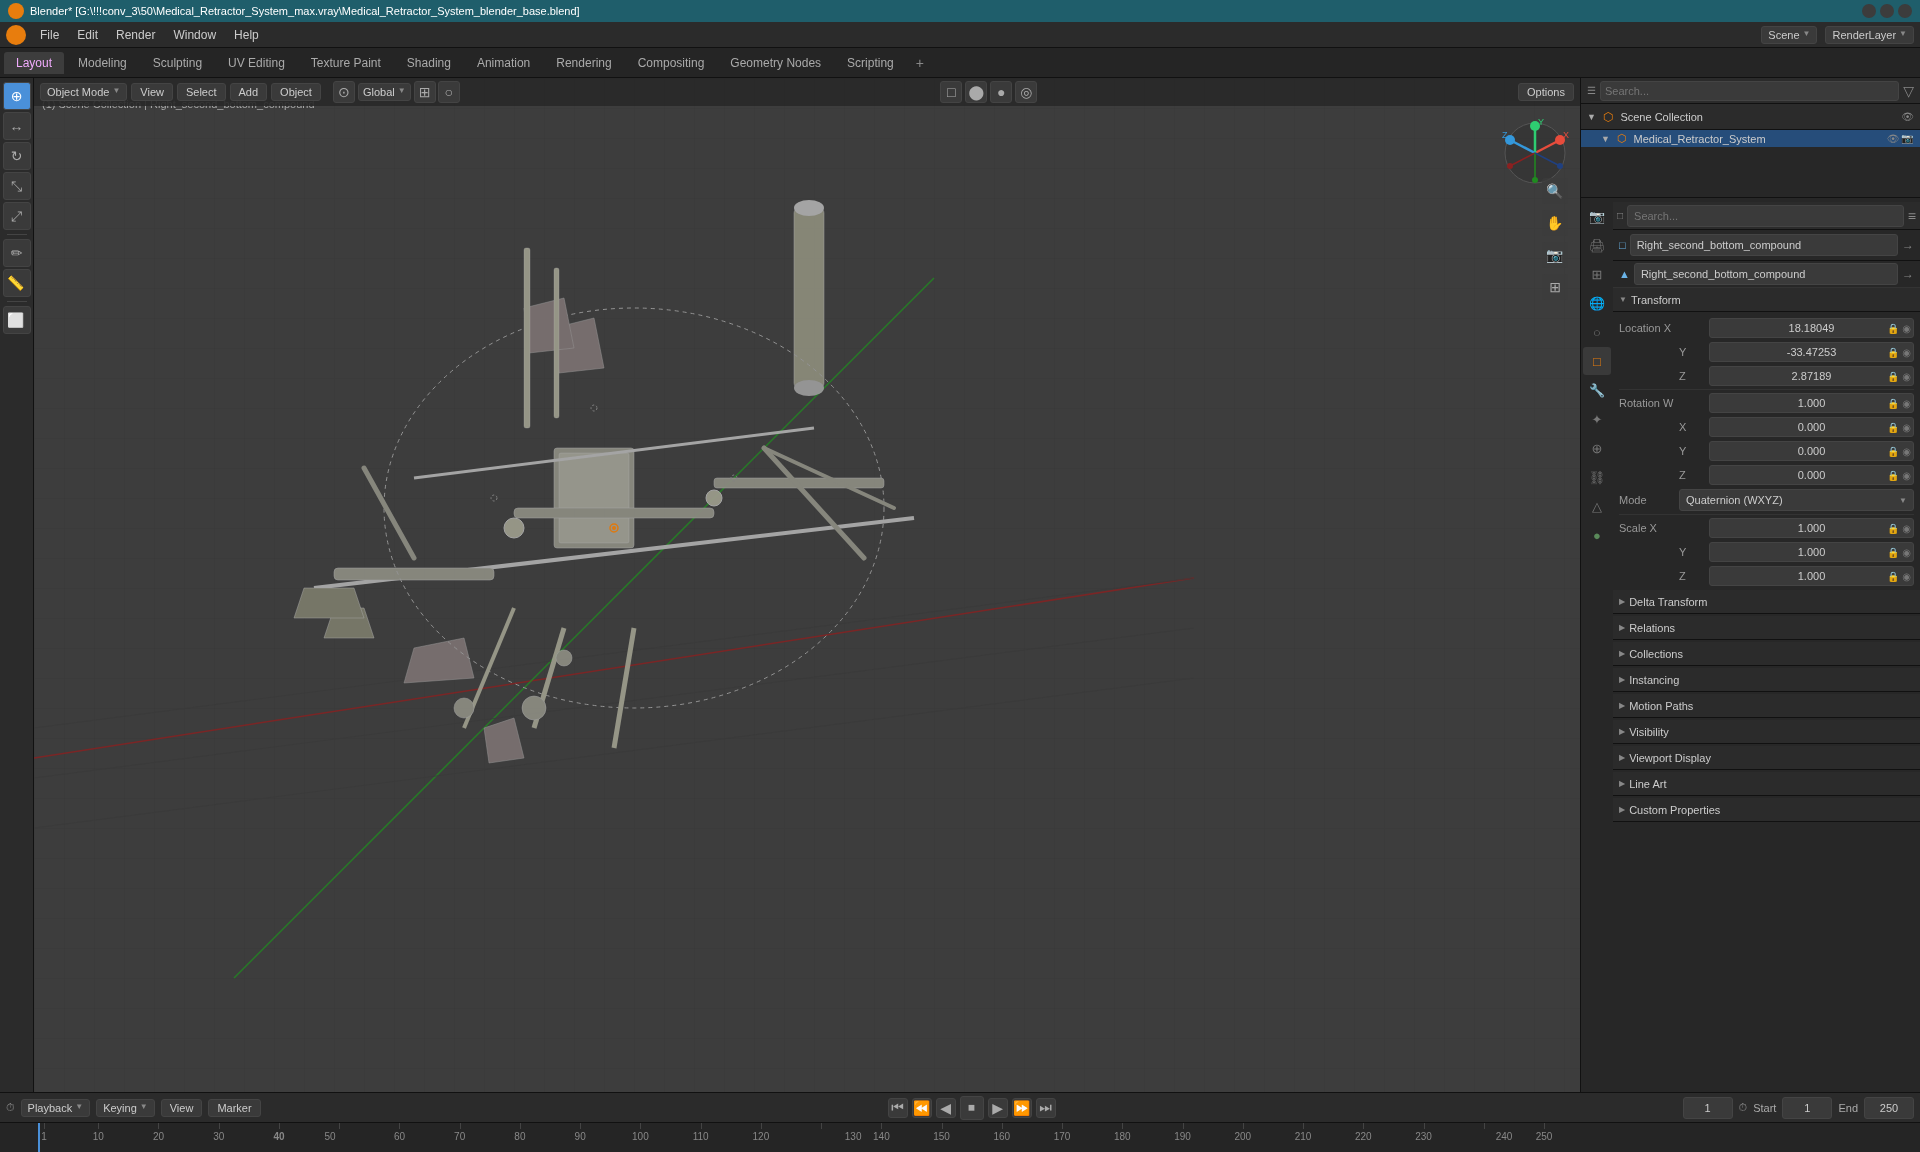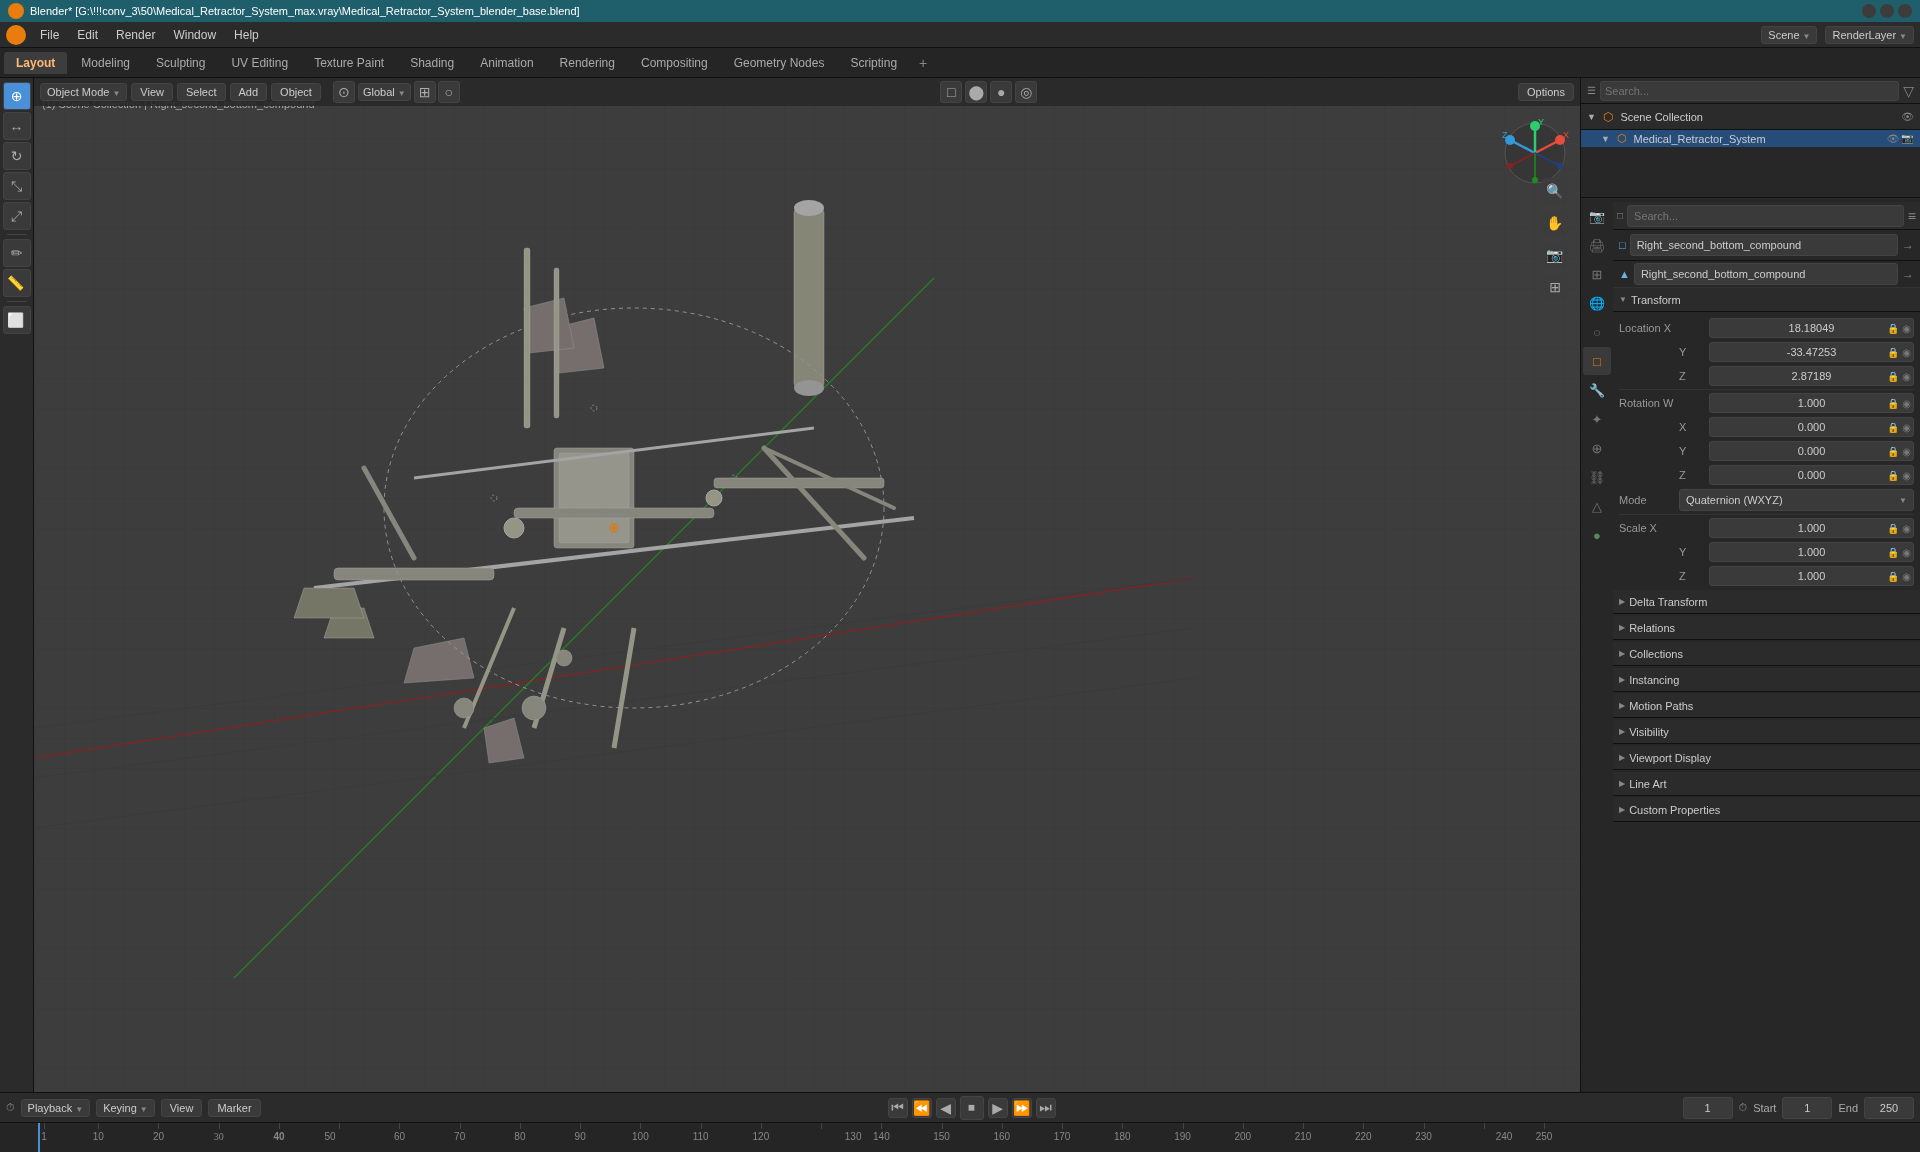--- a/index.html
+++ b/index.html
@@ -77,22 +77,21 @@
     }
     .workspace-tab {
       padding: 4px 12px;
       color: #aaaaaa;
       font-size: 12px;
       cursor: pointer;
       border-radius: 3px 3px 0 0;
     }
     .workspace-tab.active {
       background: #3d3d3d;
-      color: #fdba74;
-      font-weight: bold;
+      color: #f0abfc;
     }
     .workspace-tab-add {
       padding: 4px 8px;
       color: #888;
       font-size: 14px;
       cursor: pointer;
     }
 
     
     #main-layout {
@@ -348,21 +347,21 @@
       position: absolute;
       top: 0;
       width: 2px;
       height: 30px;
       background: #4a90d9;
     }
 
     
     .dropdown {
       display: flex;
-      align-items: flex-end;
+      align-items: flex-start;
       gap: 3px;
       padding: 2px 6px;
       background: #3a3a3a;
       border: 1px solid #444;
       border-radius: 3px;
       cursor: pointer;
       font-size: 11px;
       color: #ccc;
     }
     .dropdown-arrow { font-size: 8px; color: #888; }
@@ -1002,21 +1001,21 @@
   <div id="timeline-body">
     <div class="timeline-cursor" style="left: 38px;"></div>
 
   <div class="timeline-tick" style="left: 44.024px;"></div>
       <div class="timeline-label" style="left: 44.024px;">1</div>
       <div class="timeline-tick" style="left: 98.24px;"></div>
       <div class="timeline-label" style="left: 98.24px;">10</div>
       <div class="timeline-tick" style="left: 158.48px;"></div>
       <div class="timeline-label" style="left: 158.48px;">20</div>
       <div class="timeline-tick" style="left: 218.72px;"></div>
-      <div class="timeline-label" style="left: 218.72px; font-family: Liberation Serif, serif;">30</div>
+      <div class="timeline-label" style="left: 218.72px;">30</div>
       <div class="timeline-tick" style="left: 278.96px;"></div>
       <div class="timeline-label" style="left: 278.96px; font-weight: bold;">40</div>
       <div class="timeline-tick" style="left: 339.2px;"></div>
       <div class="timeline-label" style="left: 330px;">50</div>
       <div class="timeline-tick" style="left: 399.44px;"></div>
       <div class="timeline-label" style="left: 399.44px;">60</div>
       <div class="timeline-tick" style="left: 459.68px;"></div>
       <div class="timeline-label" style="left: 459.68px;">70</div>
       <div class="timeline-tick" style="left: 519.92px;"></div>
       <div class="timeline-label" style="left: 519.92px;">80</div>

